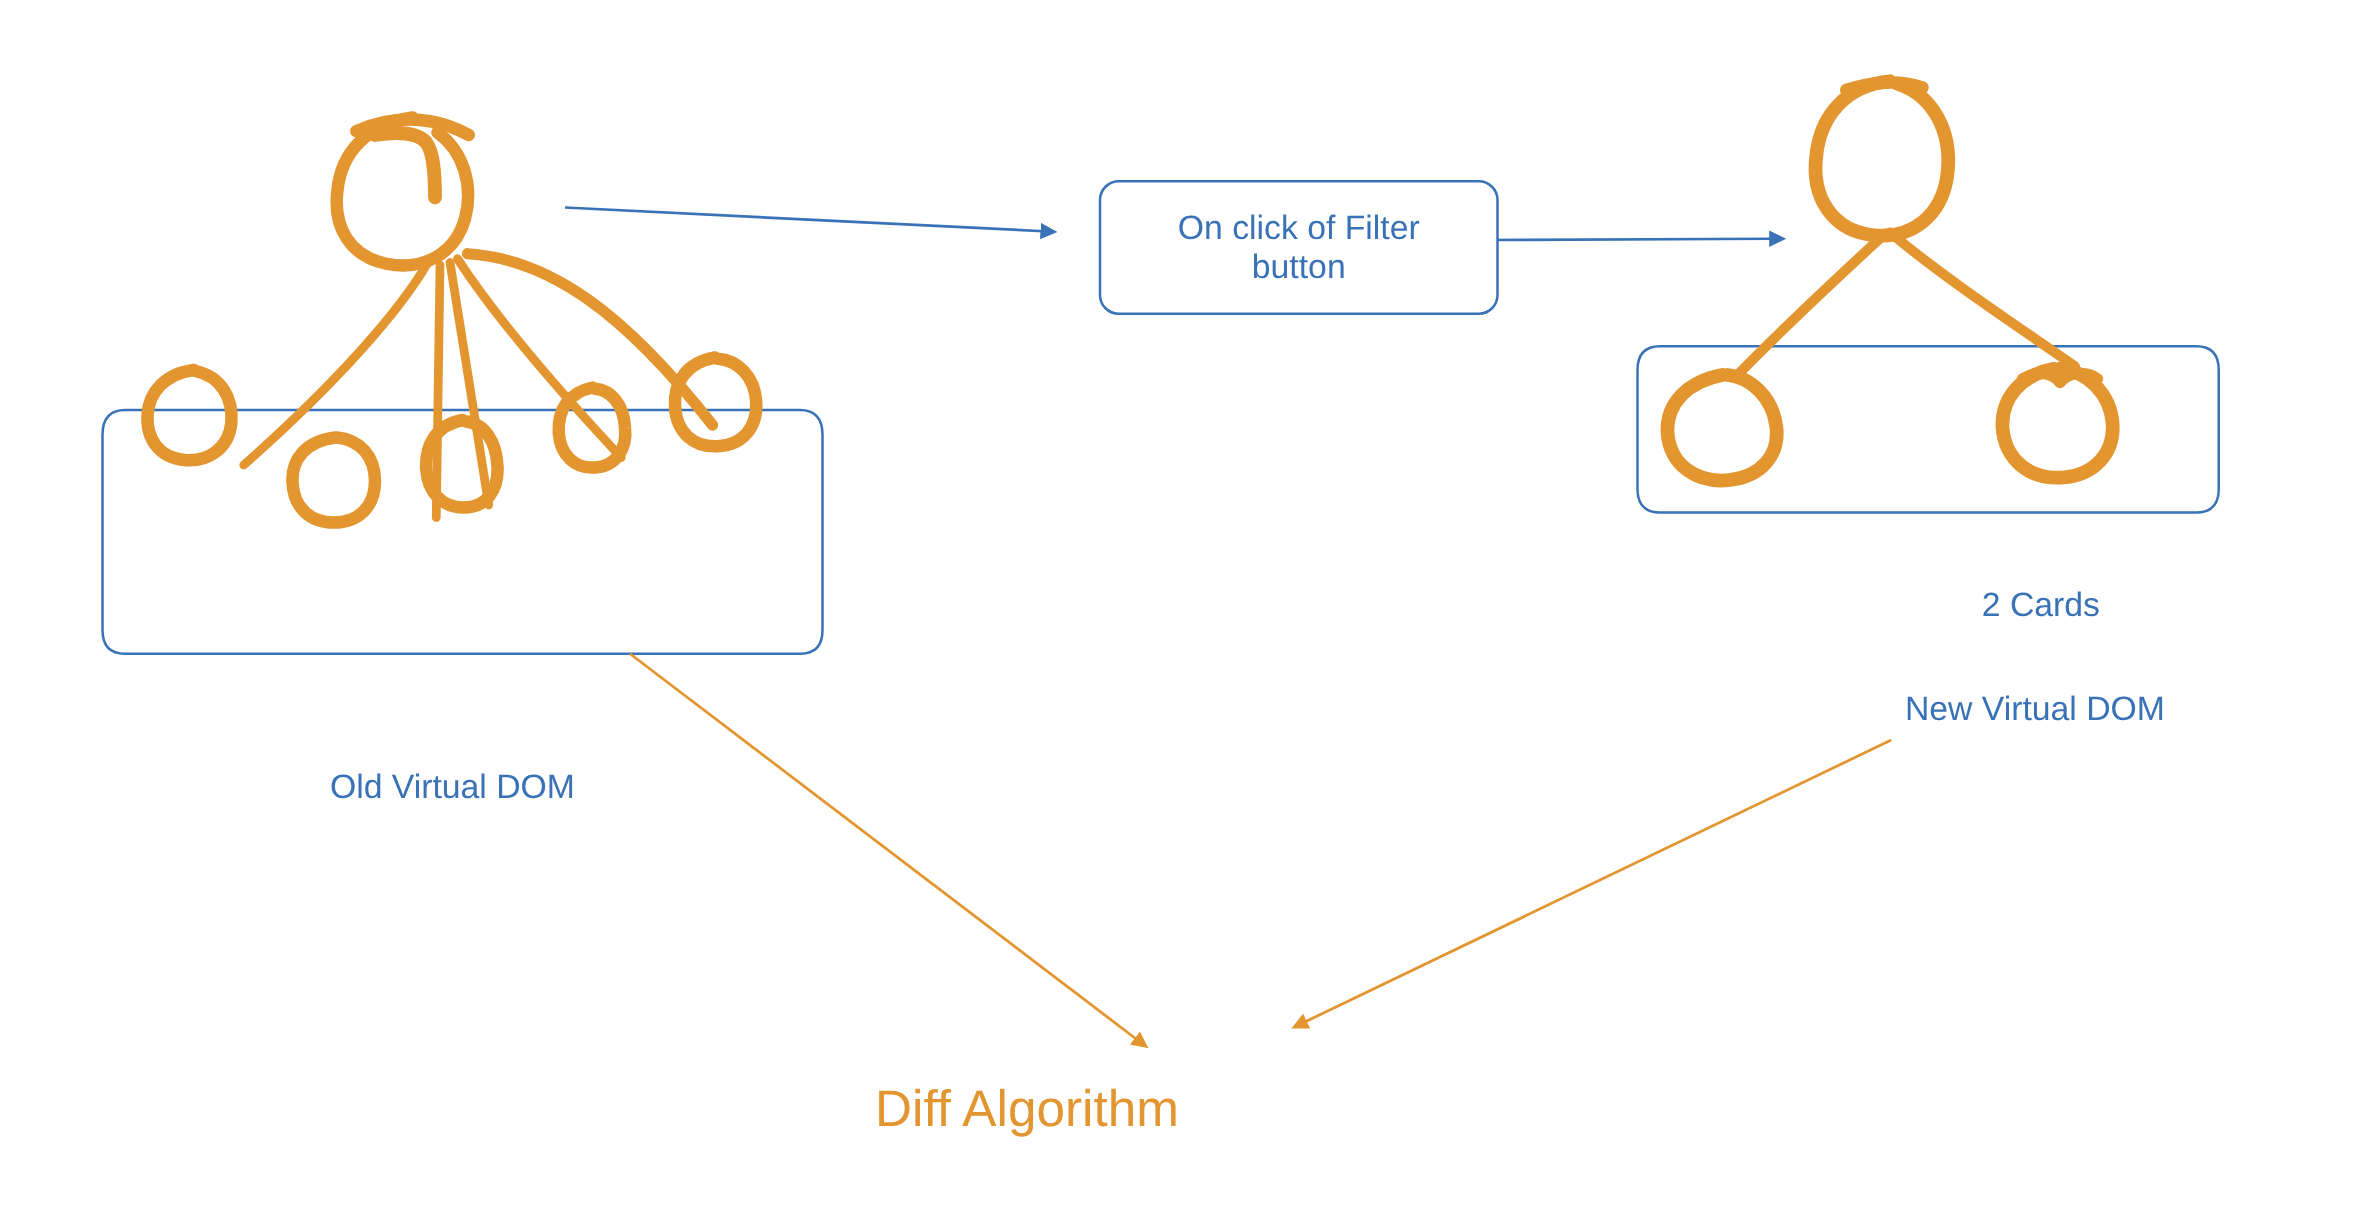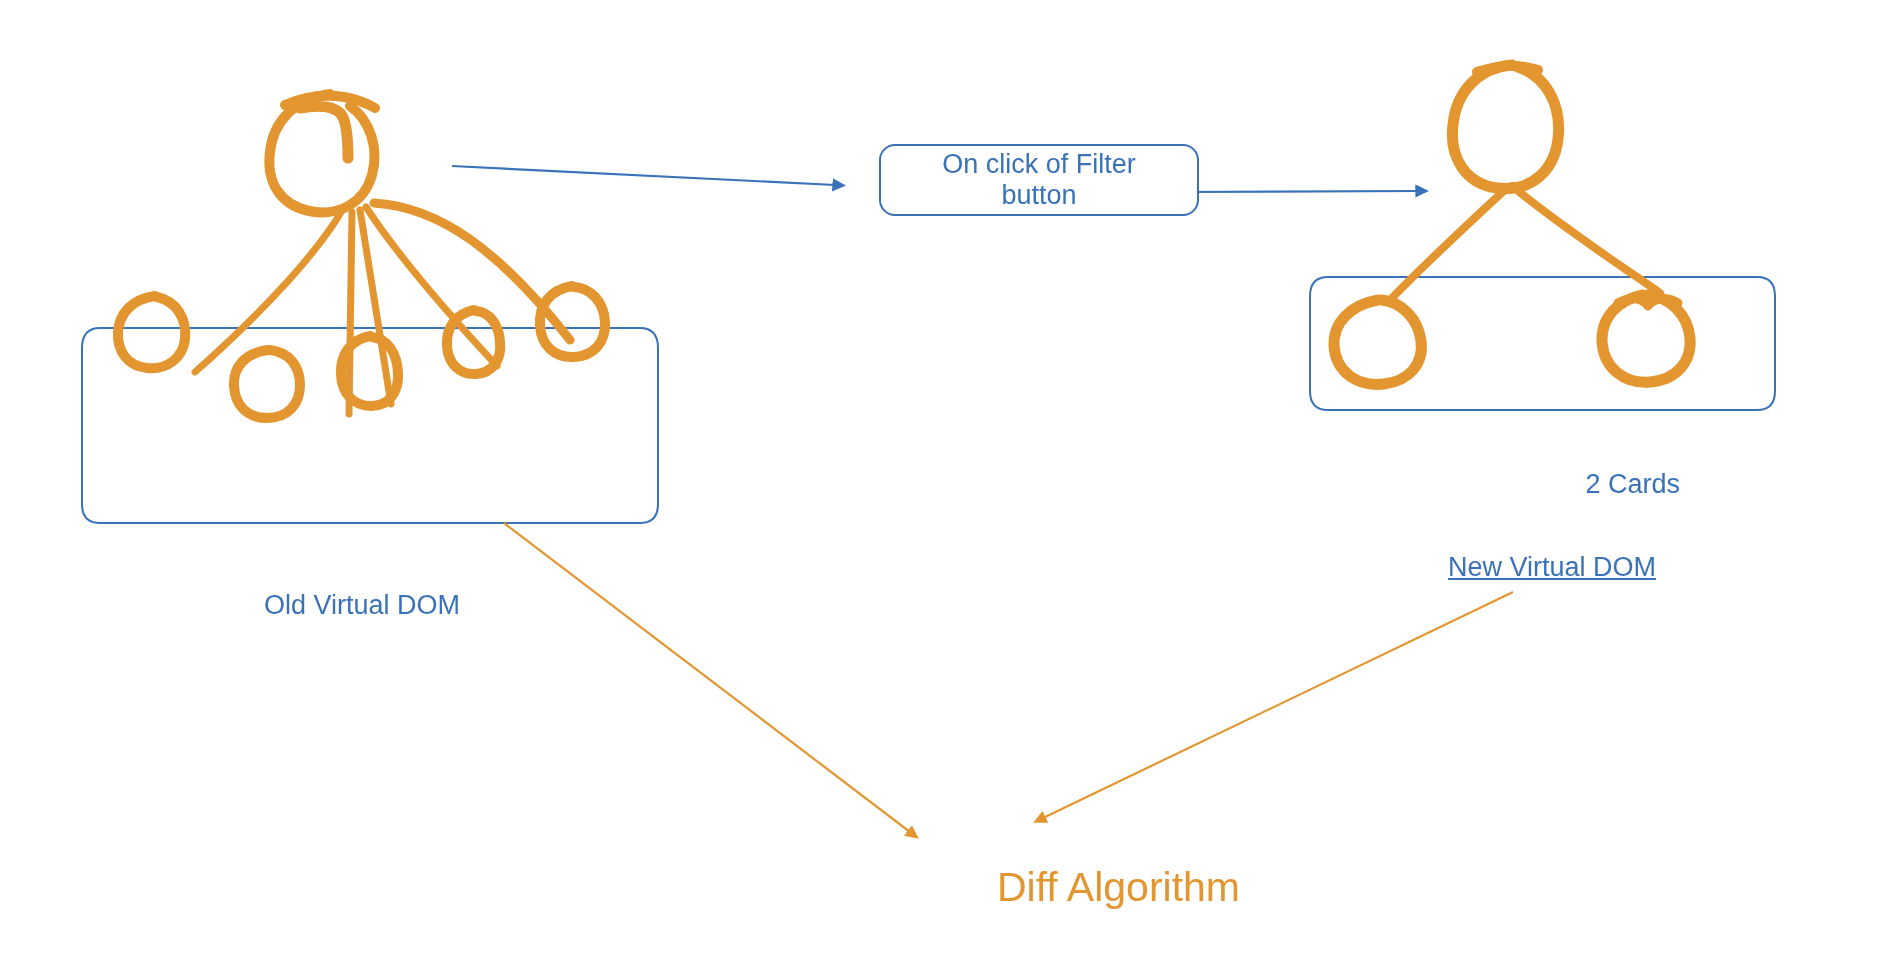--- a/index.html
+++ b/index.html
@@ -57,41 +57,41 @@
   }
   .label-box-text {
     color: #3A72B8;
     font-size: 27px;
     text-align: center;
     width: 100%;
   }
   .label-orange-title {
     color: #E3952F;
     font-size: 41px;
-    text-align: right;
+    text-align: left;
     font-weight: 400;
   }
   #filter-box {
     position: absolute;
     left: 879px;
     top: 144px;
     width: 320px;
-    height: 72px;
+    height: 108px;
     box-sizing: border-box;
     border: 2px solid #3A72B8;
     border-radius: 16px;
     background: #ffffff;
     display: flex;
     align-items: center;
     justify-content: center;
   }
   #old-cards-label   { left: 180px;  top: 545px; width: 260px; }
-  #old-vdom-label    { left: 160px;  top: 588px; width: 300px; }
+  #old-vdom-label    { left: 160px;  top: 612px; width: 300px; }
   #new-cards-label   { left: 1420px; top: 467px; width: 260px; }
-  #new-vdom-label    { left: 1316px; top: 550px; width: 340px; text-decoration: underline; }
+  #new-vdom-label    { left: 1392px; top: 550px; width: 340px; }
   #diff-title        { left: 700px;  top: 860px; width: 540px; }
 </style>
 </head>
 <body>
 
 <div id="canvas-root">
 
   <svg id="diagram-svg" viewBox="0 0 1900 970" xmlns="http://www.w3.org/2000/svg">
     <defs>
       <marker id="blue-head" markerWidth="9" markerHeight="9" refX="1.2" refY="3" orient="auto" markerUnits="strokeWidth">

